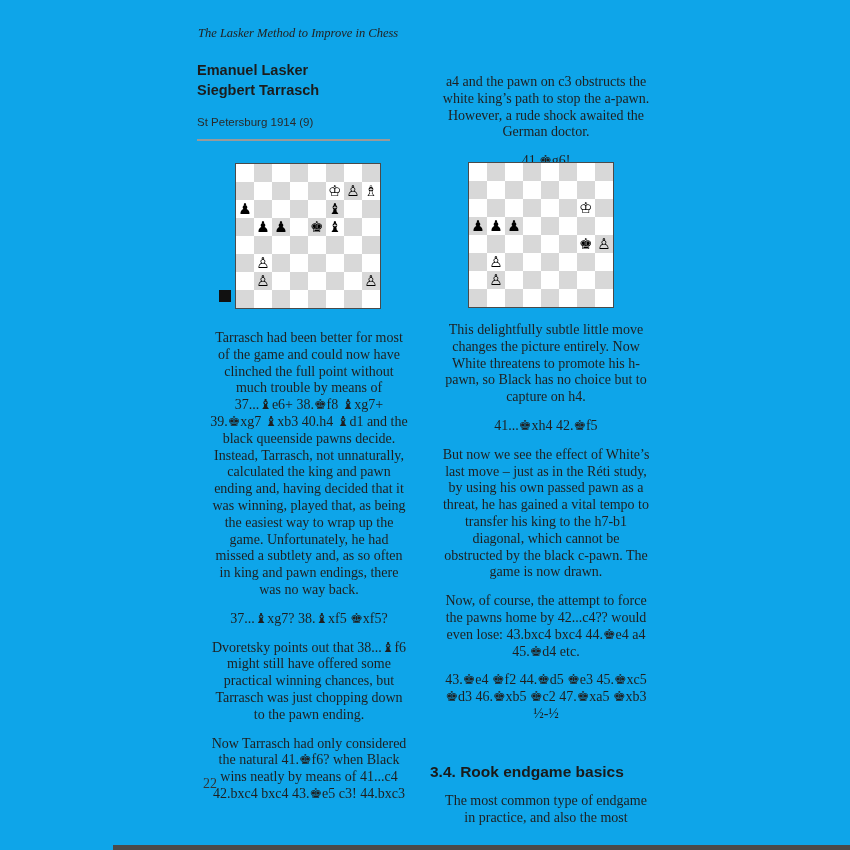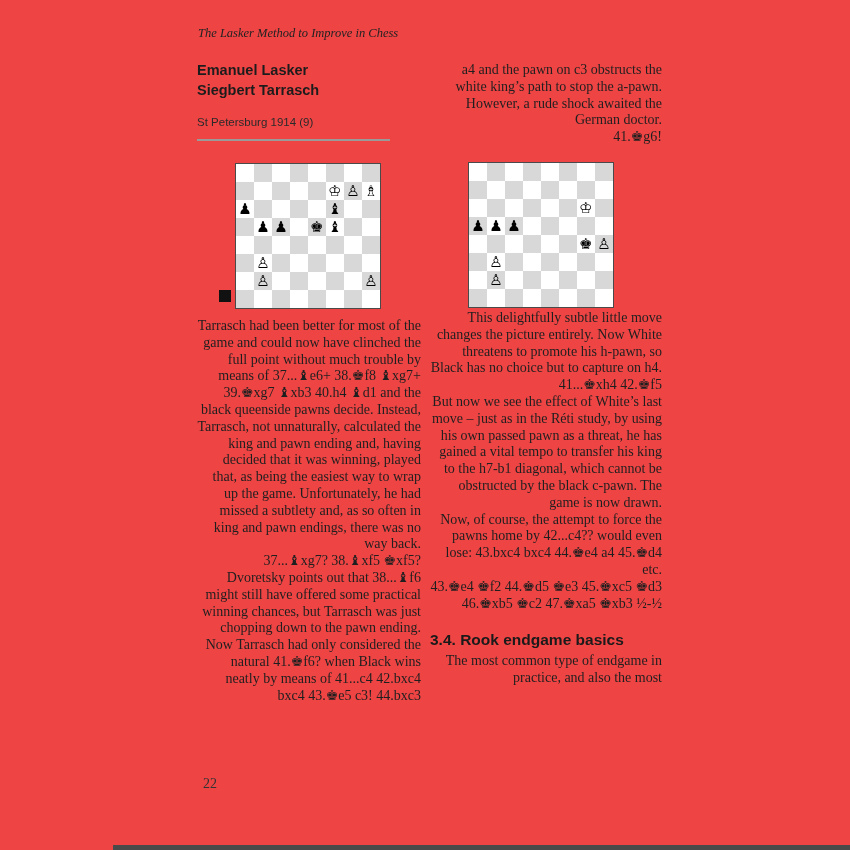--- a/index.html
+++ b/index.html
@@ -1,16 +1,16 @@
 <!DOCTYPE html>
 <html><head>
 <meta charset="utf-8">
 <style>
   html,body{margin:0;padding:0;background:#ffffff;width:850px;height:850px;overflow:hidden;}
-  .page{position:relative;width:850px;height:850px;background:#ef4444;color:#1f1f1f;}
+  .page{position:relative;width:850px;height:850px;background:#0ea5e9;color:#1f1f1f;}
 
   .running-head{
     position:absolute;left:198px;top:26px;width:260px;
     font:italic 12.5px/15px "Liberation Serif","DejaVu Serif",serif;
     color:#222;
   }
 
   .game-header{position:absolute;left:197px;top:60px;width:194px;}
   .game-label{font:13.5px/16px "Liberation Sans","DejaVu Sans",sans-serif;color:#2a2a2a;margin-bottom:7px;}
   .player-name{font:bold 14.5px/20px "Liberation Sans","DejaVu Sans",sans-serif;color:#1c1c1c;}
@@ -26,35 +26,35 @@
   }
   #diagram-right .board{margin-left:0;}
   .square{width:18px;height:18px;text-align:center;
     font-family:"DejaVu Sans",sans-serif;font-size:15px;line-height:18px;color:#000;}
   .square.dark{background:#d8d8d8;}
   .square.light{background:#ffffff;}
   .to-move{position:absolute;left:0;top:127px;width:12px;height:12px;background:#111;display:none;}
   .to-move.show{display:block;}
 
   .textblock p{
-    margin:0;
+    margin:12px;
     font:14px/16.8px "Liberation Serif","DejaVu Sans",serif;
-    color:#1f1f1f;text-align:right;
+    color:#1f1f1f;text-align:center;
   }
   .moveline{
     font:bold 13.5px/16.8px "Liberation Sans","DejaVu Sans",sans-serif;
     color:#1a1a1a;margin:3px 0 2px;
   }
   .tb-left{position:absolute;left:197px;top:318px;width:224px;}
   .tb-right-top{position:absolute;left:430px;top:62px;width:232px;}
   .tb-right{position:absolute;left:430px;top:310px;width:232px;}
 
   .section-heading{
     font:bold 15.5px/19px "Liberation Sans","DejaVu Sans",sans-serif;
-    color:#1a1a1a;margin:18px 0 4px;
+    color:#1a1a1a;margin:39px 0 4px;
   }
   .page-number{
     position:absolute;left:203px;top:775px;
     font:14px/17px "Liberation Serif","DejaVu Serif",serif;color:#333;
   }
   .bottom-edge{position:absolute;left:113px;right:0;bottom:0;height:5px;background:#4a4a4a;}
 </style>
 </head>
 <body>
 

